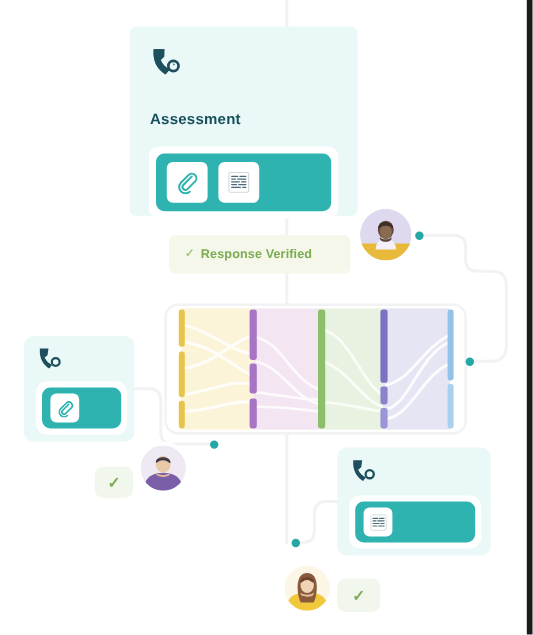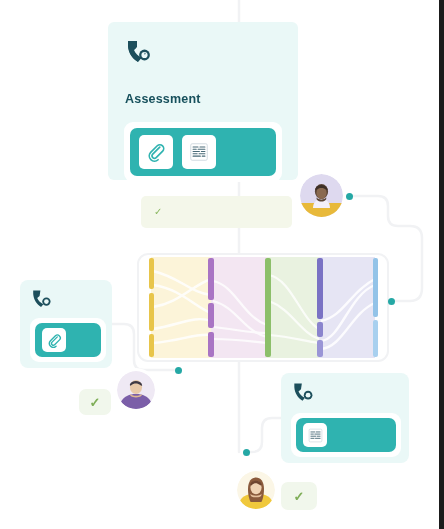--- a/index.html
+++ b/index.html
@@ -143,20 +143,21 @@
                 <path d="M15.5 16.5 H18.5"></path>
             </g>
           </svg>
         </div>
       </div>
     </div>
   </div>
 
   <div class="verified-pill">
     <span class="vcheck">✓</span>
+    <span class="vtext">Response Verified</span>
   </div>
 
   <div class="sankey">
     <svg viewBox="0 0 248 105" preserveAspectRatio="none" xmlns="http://www.w3.org/2000/svg">
 
       <rect x="12" y="2" width="60" height="101" fill="#fcf4d9"></rect>
       <rect x="72" y="2" width="56" height="101" fill="#f3e6f2"></rect>
       <rect x="128" y="2" width="52" height="101" fill="#e9f2e0"></rect>
       <rect x="180" y="2" width="56" height="101" fill="#e6e5f4"></rect>
 

